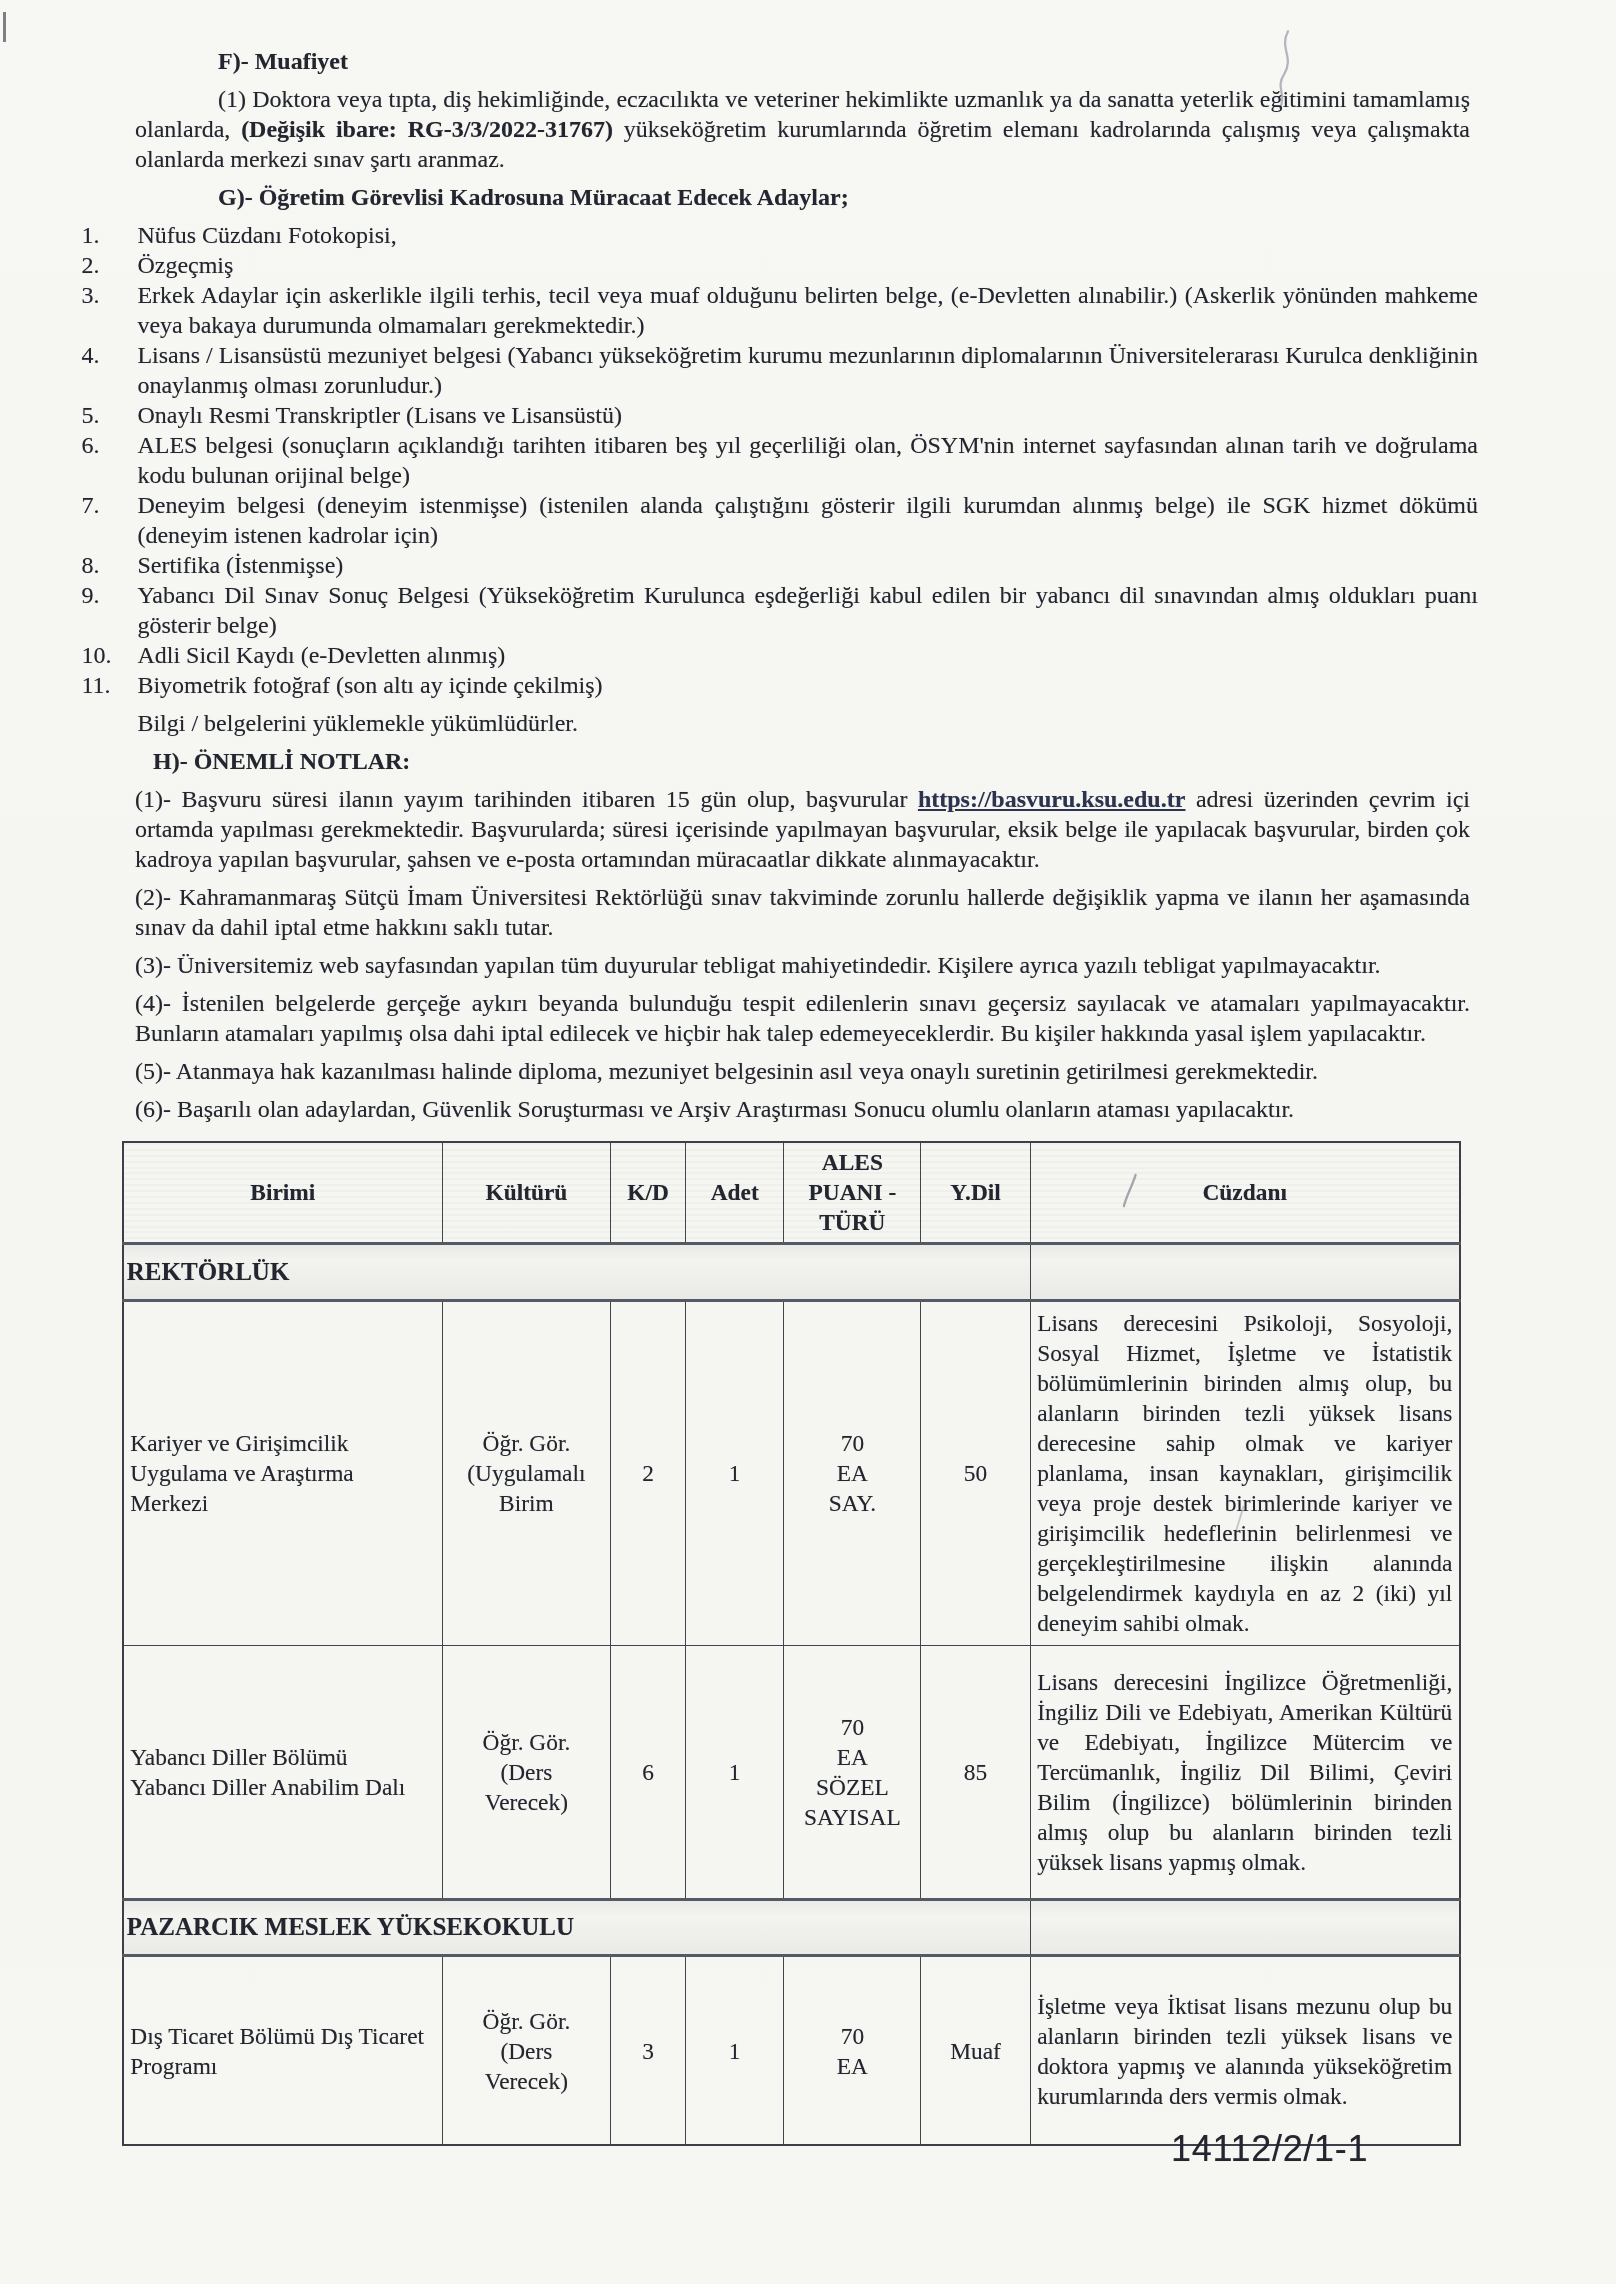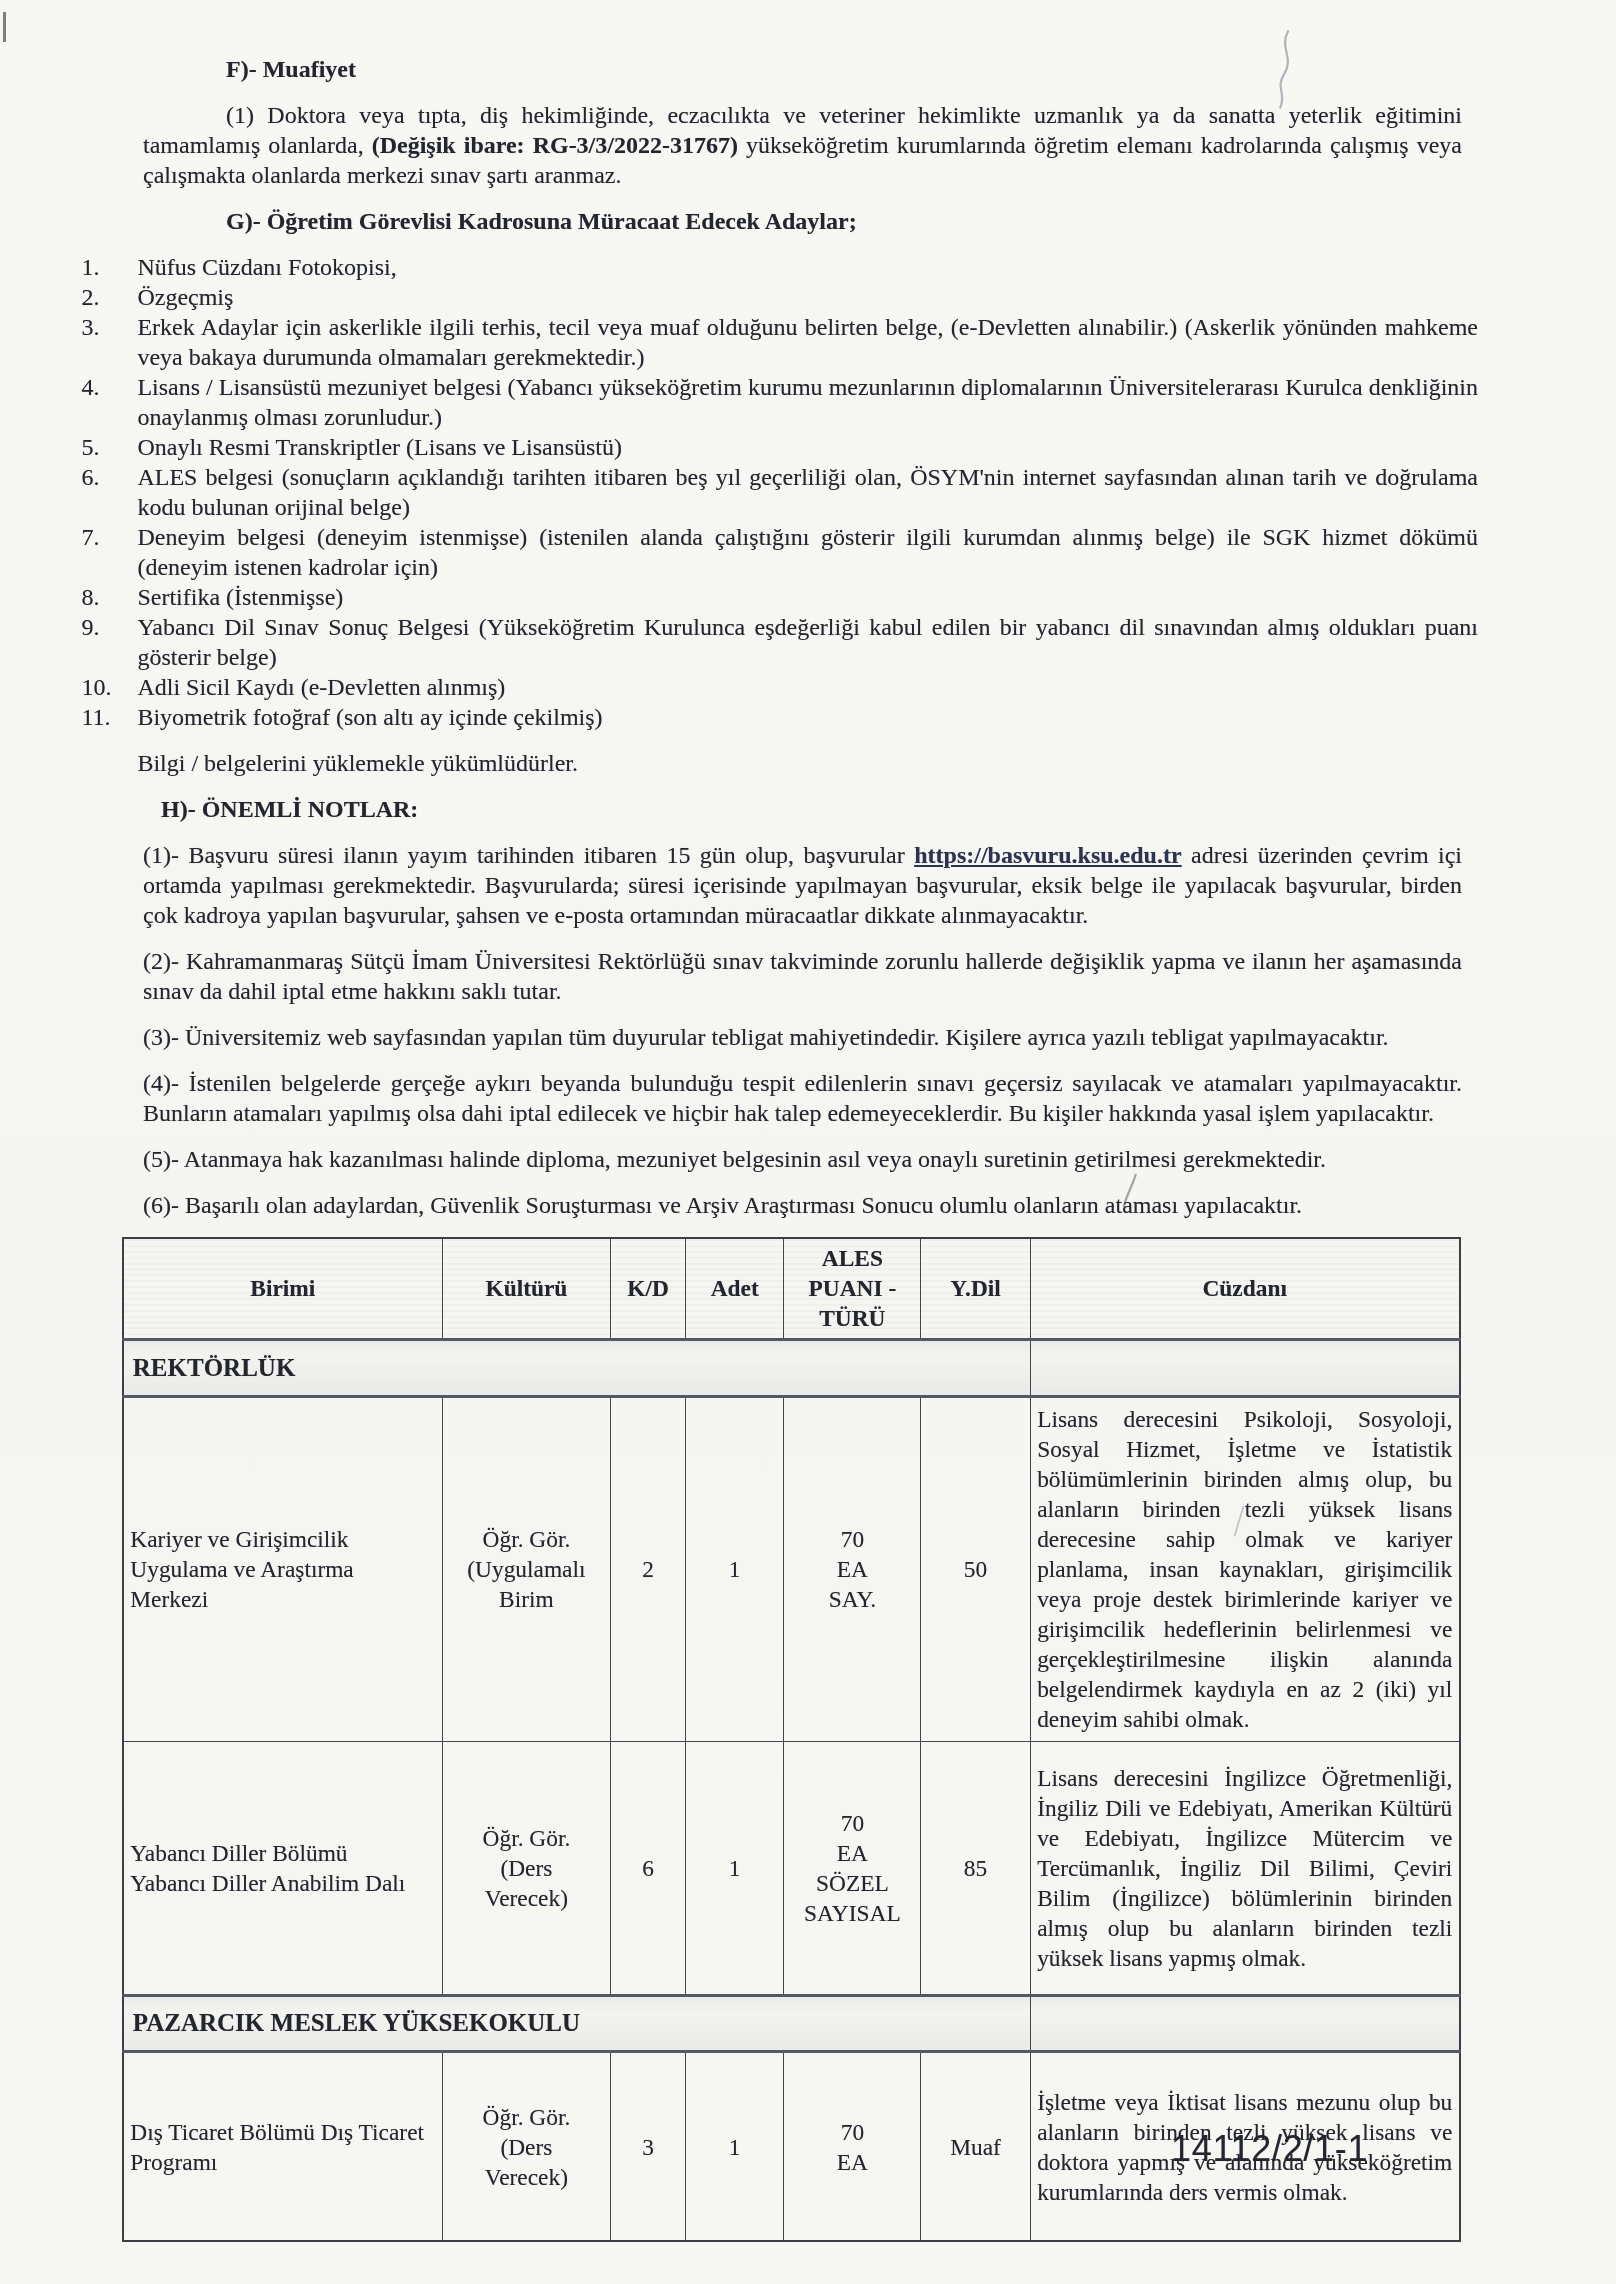--- a/index.html
+++ b/index.html
@@ -12,21 +12,21 @@
     overflow:hidden;
   }
   .ink{ text-shadow:0 0 0.7px rgba(35,38,52,.35); }
   .content{
     position:absolute; left:127px; top:38px; width:1351px;
     font-size:24px; line-height:30px; text-align:justify;
   }
   .indent{ text-indent:83px; }
   .small-indent{ text-indent:18px; }
   b,.bold{ font-weight:bold; }
-  p{ margin:16px; }
+  p{ margin:8px; }
   ol.doclist{ margin:0; padding:0; list-style:none; counter-reset:doc; }
   ol.doclist li{ position:relative; margin:0 0 0 10.4px; counter-increment:doc; }
   ol.doclist li::before{
     content:counter(doc) "."; position:absolute; left:-56px; top:0; width:46px;
     text-align:left; text-indent:0;
   }
   .link{ font-weight:bold; text-decoration:underline; color:#2b3350; }
   
   table.kadro{
     border-collapse:collapse; table-layout:fixed;
@@ -38,21 +38,21 @@
     font-size:23.4px; line-height:30px; padding:3.9px 6.5px;
     overflow:hidden;
   }
   table.kadro{ border:2.6px solid #3c3f49; }
   tr.headrow th{
     font-weight:bold; text-align:center; white-space:pre-line;
     height:91px; border-bottom:2px solid #42454f;
     background:repeating-linear-gradient(180deg,rgba(120,124,134,.05) 0 2px,transparent 2px 5.9px);
   }
   tr.band td{
-    font-weight:bold; text-align:left; padding-left:9px; height:46px;
+    font-weight:bold; text-align:left; padding-left:3px; height:46px;
     border-top:3.3px solid #555964; border-bottom:3.3px solid #555964;
     background:linear-gradient(180deg,rgba(130,134,144,.10),rgba(130,134,144,.02) 30%,rgba(130,134,144,.10));
     font-size:25px;
   }
   td.c-birimi{ text-align:left; padding-left:15.6px; padding-right:13px; text-align:left; }
   td.c-center{ text-align:center; white-space:pre-line; }
   td.c-unvani{ text-align:center; white-space:pre-line; font-weight:normal; }
   td.c-nitelik{ text-align:justify; padding:11.7px 17px; line-height:31px; }
   .prelines{ white-space:pre-line; }
   

